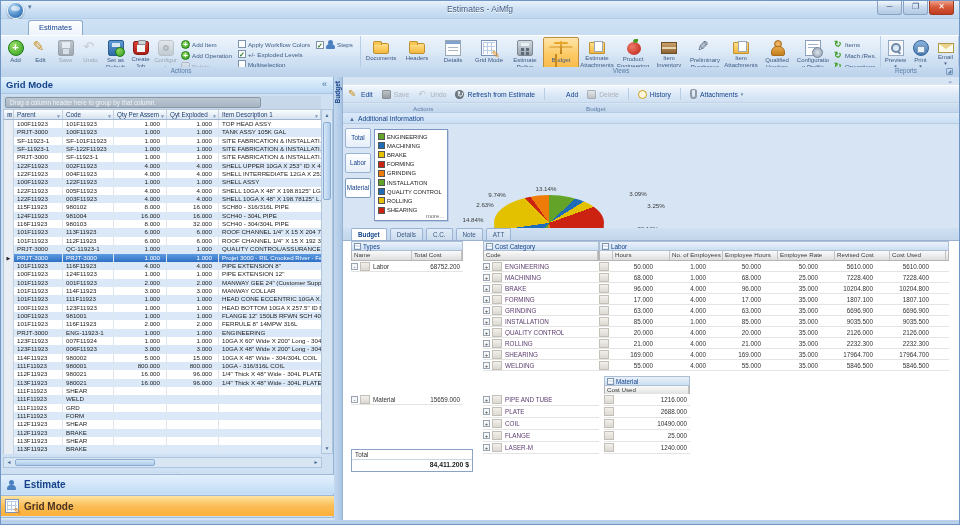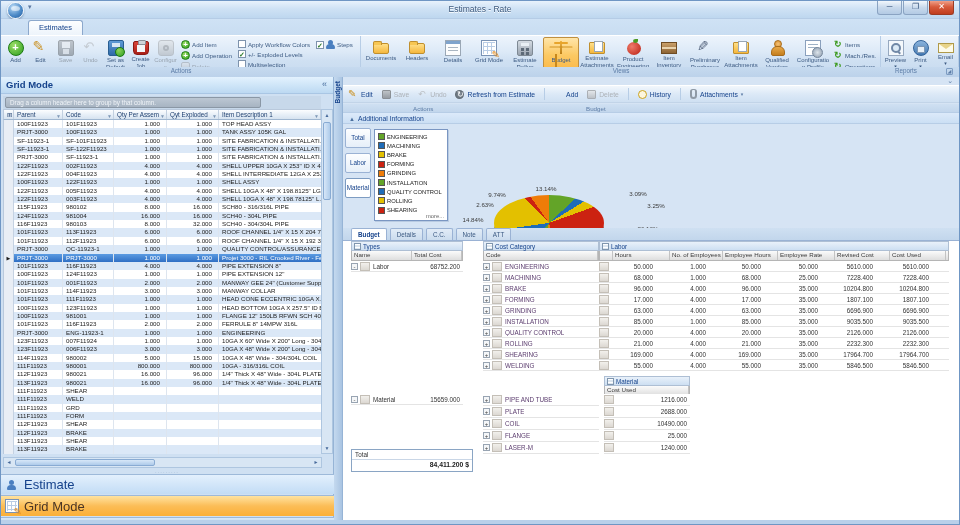--- a/index.html
+++ b/index.html
@@ -134,21 +134,21 @@
 .grow.sel .c-sel{background:#e9eef5;color:#1c1c1c;}
 .grow .num{text-align:right;padding-right:6px;padding-left:0;}
 .vscroll{position:absolute;right:0;top:32px;width:12px;height:345px;background:#d8e6f4;border:1px solid #aec6e0;}
 .varrow{position:absolute;left:0;width:10px;height:10px;font-size:5px;color:#46699a;text-align:center;line-height:10px;}
 .vthumb{position:absolute;left:1px;top:12px;width:8px;height:78px;background:linear-gradient(90deg,#d7e7f8,#aecbea);border:1px solid #89abd3;border-radius:2px;}
 .hscroll{position:absolute;left:2px;top:380px;width:319px;height:11px;background:#d8e6f4;border:1px solid #aec6e0;}
 .hthumb{position:absolute;left:11px;top:1px;width:140px;height:7px;background:linear-gradient(#d7e7f8,#aecbea);border:1px solid #89abd3;border-radius:2px;}
 .harrow{position:absolute;top:0;width:10px;height:9px;font-size:5px;color:#46699a;text-align:center;line-height:9px;}
 .dots{position:absolute;left:0;top:392px;width:100%;text-align:center;font-size:5px;letter-spacing:1px;color:#8fa9c8;}
 .navitem{position:absolute;left:0;width:333px;height:16px;display:flex;align-items:center;gap:5px;padding-left:4px;border-top:1px solid #9db9d9;background:linear-gradient(#e3f0fd,#c2dcf5);}
-.navitem .nlabel{font-size:13px;font-weight:normal;color:#15428b;}
+.navitem .nlabel{font-size:10px;font-weight:bold;color:#15428b;}
 .navitem.active{background:linear-gradient(#ffe3a0,#fbbd57 50%,#fbaf37);}
 .navitem.active .nlabel{color:#4a3524;}
 .nav-estimate{top:397px;height:20px;}
 .nav-gridmode{top:418px;height:21px;}
 .nav-bottom{position:absolute;left:0;top:440px;width:333px;height:9px;background:linear-gradient(#d8e8f8,#b9d3ee);border-top:1px solid #9db9d9;}
 .nav-bottom .chev{position:absolute;right:8px;top:0;font-size:6px;color:#46699a;}
 .nic{width:14px;height:14px;position:relative;flex:none;}
 
 
 .splitter{position:absolute;left:333px;top:76px;width:9px;height:449px;background:linear-gradient(90deg,#c4d9ef,#a9c4e2);border-right:1px solid #96b4d6;}
@@ -197,21 +197,21 @@
 .totalbox .trow1{height:10px;border-bottom:1px solid #c9d6e6;font-size:6.3px;color:#333;padding:1px 0 0 3px;}
 .totalbox .trow2{height:11px;font-size:6.8px;font-weight:bold;color:#222;text-align:right;padding:1px 3px 0 0;}
 .bottom-strip{position:absolute;left:0;bottom:0;width:100%;height:4px;background:#b9d0ea;}
 </style>
 </head>
 <body>
 
 <div class="titlebar">
   <div class="orb"></div>
   <div class="qat">▾</div>
-  <div class="title-text">Estimates - Rate</div>
+  <div class="title-text">Estimates - AiMfg</div>
   <div class="win-btns">
     <div class="win-btn">─</div>
     <div class="win-btn">❐</div>
     <div class="win-btn close">✕</div>
   </div>
 </div>
 
 <div class="tabrow">
   <div class="rtab">Estimates</div>
 </div>

